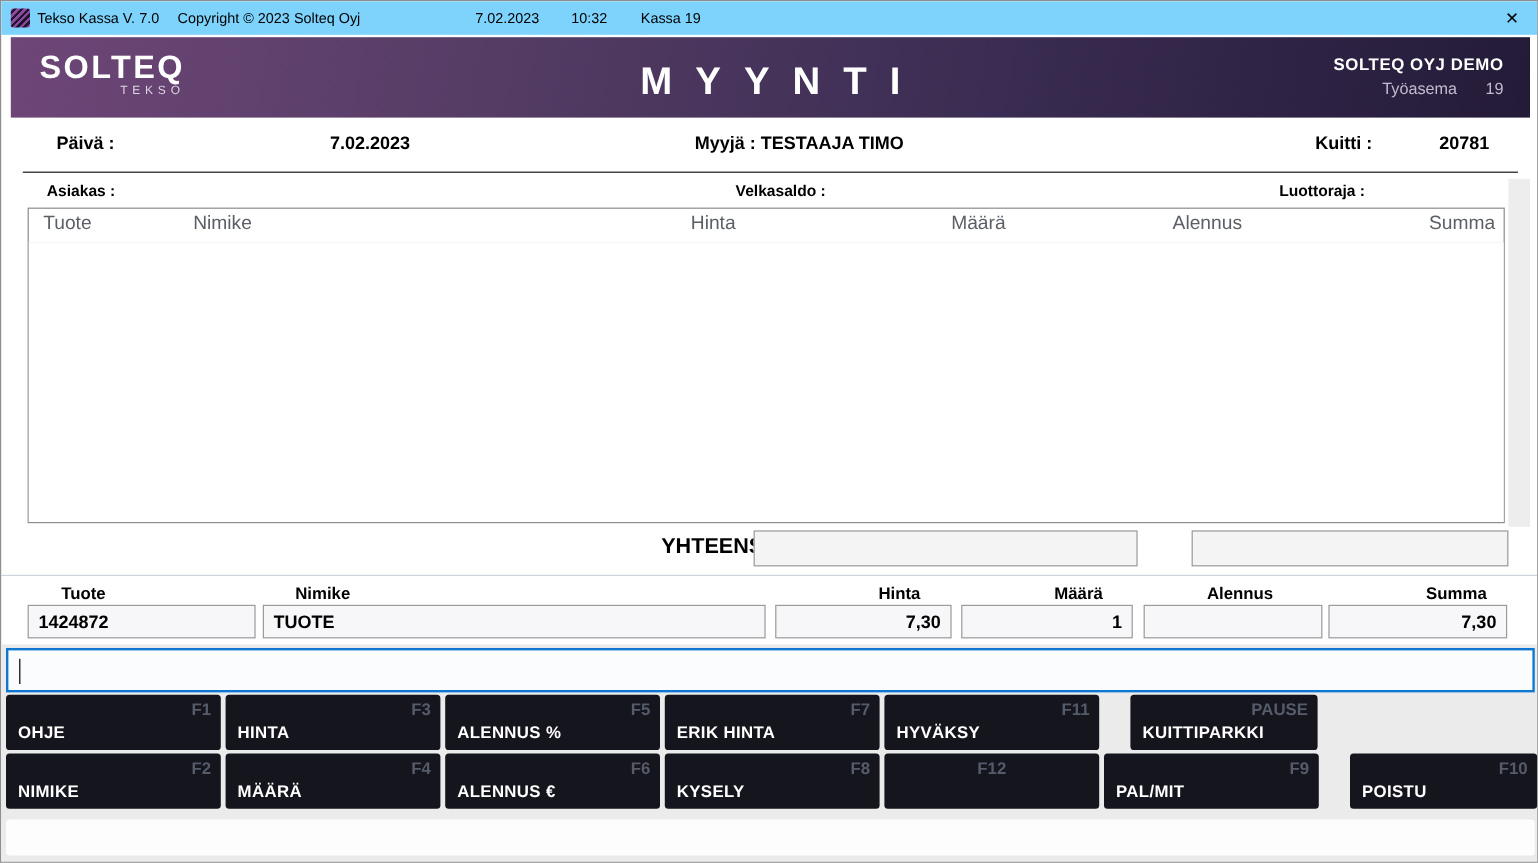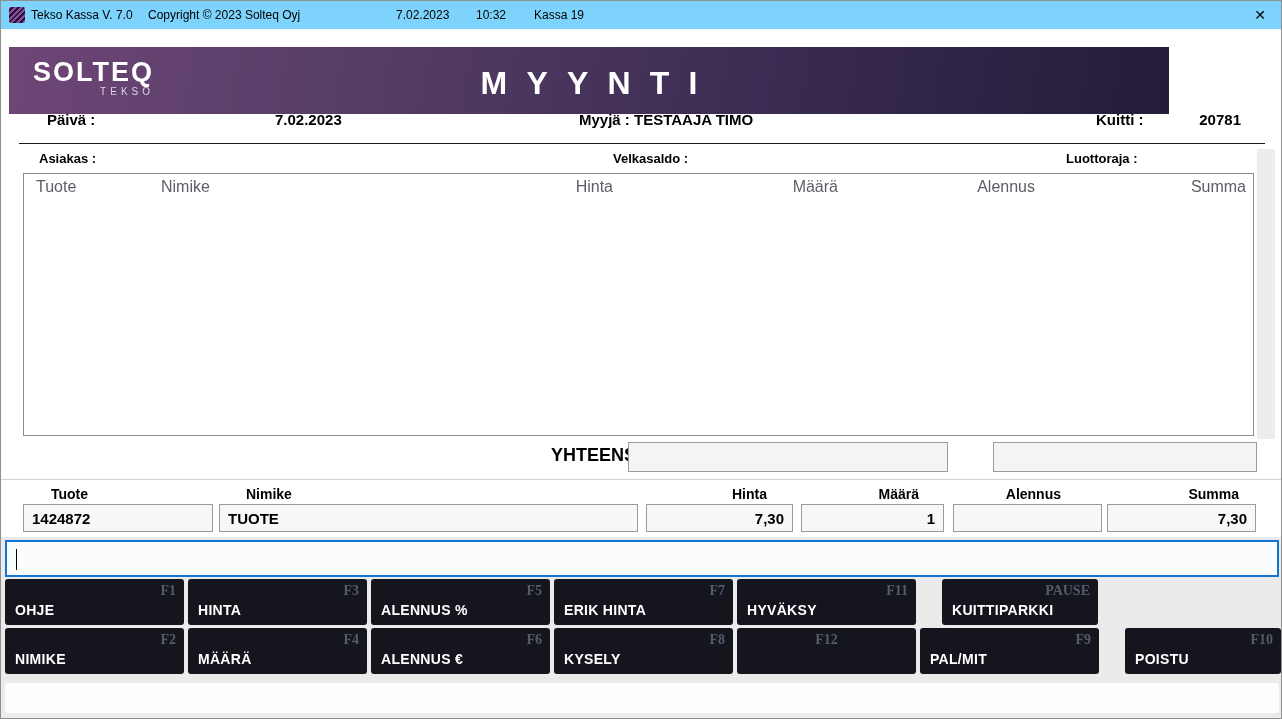--- a/index.html
+++ b/index.html
@@ -14,21 +14,21 @@
   .app-icon{position:absolute;left:8px;top:6px;width:16px;height:16px;border-radius:2px;
     background:repeating-linear-gradient(135deg,#8a4a9e 0 2px,#241430 2px 4px);}
   .tb-title{left:30px;}
   .tb-copy{left:147px;}
   .tb-date{left:395px;}
   .tb-time{left:475px;}
   .tb-reg{left:533px;}
   .close-btn{position:absolute;right:6px;top:0;width:30px;height:28px;text-align:center;
     line-height:28px;font-size:14px;cursor:pointer;}
   
-  .header{position:absolute;top:46px;left:8px;width:1160px;height:67px;
+  .header{position:absolute;top:30px;left:8px;width:1266px;height:67px;
     background:linear-gradient(100deg,#6e4677 0%,#563d66 30%,#3a2c52 65%,#241b38 100%);}
   .logo{position:absolute;left:24px;top:11px;color:#fff;}
   .logo-main{font-size:27px;font-weight:bold;letter-spacing:2px;line-height:28px;}
   .logo-sub{font-size:10px;letter-spacing:4px;text-align:right;color:#ddd5e2;line-height:12px;}
   .screen-title{position:absolute;left:0;right:0;top:18px;text-align:center;color:#fff;
     font-size:32px;font-weight:bold;letter-spacing:0.6em;text-indent:0.6em;}
   .header-right{position:absolute;right:22px;top:14px;text-align:right;color:#fff;}
   .company{font-size:14px;font-weight:bold;letter-spacing:0.5px;}
   .workstation{font-size:13.5px;color:#c3bacf;margin-top:5px;}
   .workstation .ws-num{margin-left:20px;}
@@ -89,21 +89,21 @@
     border:2px solid #0f77d2;background:#fbfcfe;box-sizing:border-box;}
   .caret{position:absolute;left:9px;top:7px;width:1px;height:21px;background:#000;}
   
   .fkrow{position:absolute;left:4px;display:flex;gap:4px;}
   .fkrow1{top:578px;}
   .fkrow2{top:627px;}
   .fkey{width:179px;height:46px;background:#15151e;border-radius:3px;position:relative;
     color:#fff;cursor:pointer;flex:none;}
   .fkey .lbl{position:absolute;left:10px;bottom:7px;font-size:14px;font-weight:bold;
     letter-spacing:0.3px;white-space:nowrap;}
-  .fkey .key{position:absolute;right:8px;top:4px;font-size:14px;font-weight:bold;color:#555b69;font-family:Liberation Serif, serif;}
+  .fkey .key{position:absolute;right:8px;top:4px;font-size:14px;font-weight:bold;color:#555b69;}
   .fkey.blank .key{left:0;right:0;text-align:center;}
   .fkey.last{width:156px;margin-left:22px;}
   .bottom-strip{position:absolute;top:682px;left:4px;width:1274px;height:30px;
     background:#fdfdfd;border-radius:3px;}
 </style>
 </head>
 <body>
 
 <div class="titlebar">
   <div class="app-icon"></div>
@@ -114,20 +114,27 @@
   <span class="tb tb-reg">Kassa 19</span>
   <span class="close-btn">✕</span>
 </div>
 
 <div class="header">
   <div class="logo">
     <div class="logo-main">SOLTEQ</div>
     <div class="logo-sub">TEKSO</div>
   </div>
   <div class="screen-title">MYYNTI</div>
+  <div class="header-right">
+    <div class="company">SOLTEQ OYJ DEMO</div>
+    <div class="workstation">
+      <span>Työasema</span>
+      <span class="ws-num">19</span>
+    </div>
+  </div>
 </div>
 
 <span class="i1 i1-paiva">Päivä :</span>
 <span class="i1 i1-paiva-val">7.02.2023</span>
 <span class="i1 i1-myyja"><span>Myyjä :</span>&nbsp;<span>TESTAAJA TIMO</span></span>
 <span class="i1 i1-kuitti">Kuitti :</span>
 <span class="i1 i1-kuitti-val">20781</span>
 <div class="rule"></div>
 
 <span class="i2 i2-asiakas">Asiakas :</span>

